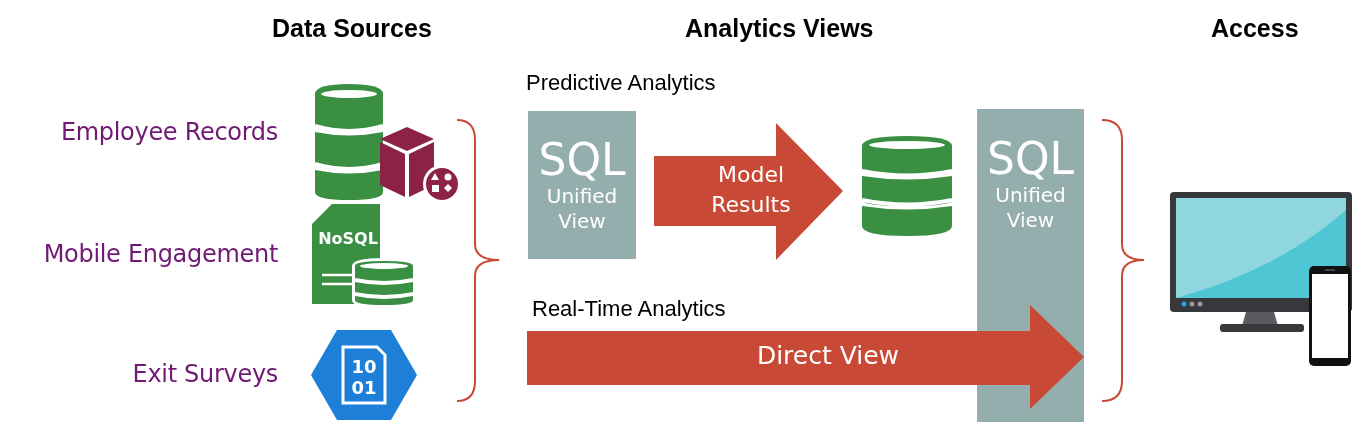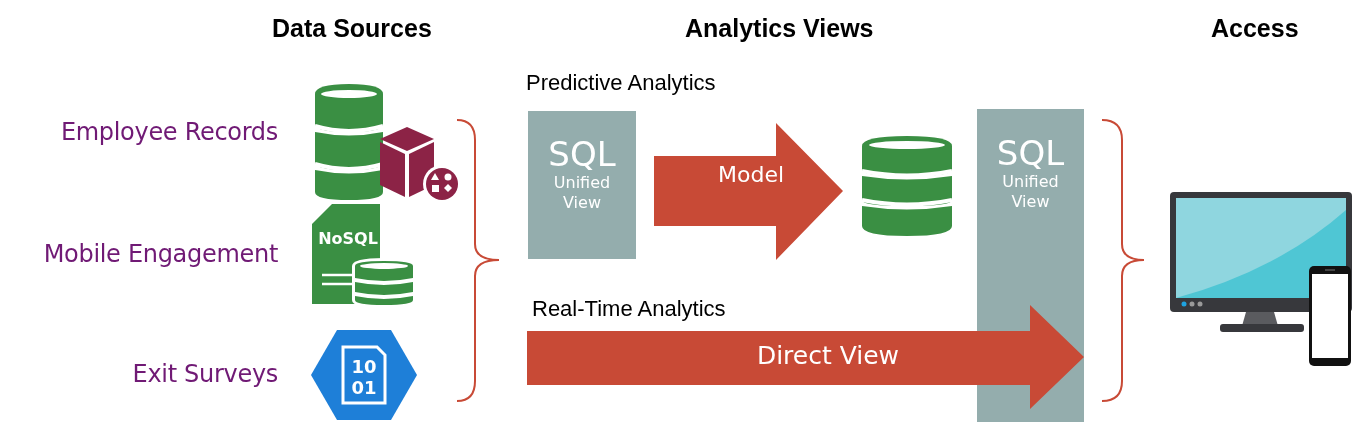--- a/index.html
+++ b/index.html
@@ -2,22 +2,22 @@
 <html><head>
 <meta charset="utf-8">
 <style>
   html, body { margin: 0; padding: 0; background: #ffffff; }
   body { width: 1356px; height: 422px; position: relative; overflow: hidden; }
   .abs { position: absolute; }
   .heading { font-family: "Liberation Sans", sans-serif; font-weight: bold; font-size: 25px; color: #000; white-space: nowrap; }
   .subhead { font-family: "Liberation Sans", sans-serif; font-size: 22px; color: #000; white-space: nowrap; }
   .srclabel { font-family: "DejaVu Sans", sans-serif; font-size: 24px; color: #701a75; white-space: nowrap; text-align: right; width: 278px; left: 0; letter-spacing: -0.3px; }
   .sqlbox { background: #94adad; color: #fff; font-family: "DejaVu Sans", sans-serif; text-align: center; }
-  .sqlbox .big { font-size: 34px; display: block; line-height: 1.1; }
-  .sqlbox .small { font-size: 16px; display: block; line-height: 1.25; }
+  .sqlbox .big { font-size: 44px; display: block; line-height: 1.1; }
+  .sqlbox .small { font-size: 20px; display: block; line-height: 1.25; }
   .arrowtext { font-family: "DejaVu Sans", sans-serif; color: #fff; text-align: center; margin-left: 36px; }
   svg { position: absolute; overflow: visible; }
 </style>
 </head>
 <body>
 
 <div class="abs heading" style="left:272px; top:14px;">Data Sources</div>
 <div class="abs heading" style="left:685px; top:14px;">Analytics Views</div>
 <div class="abs heading" style="left:1211px; top:14px;text-align:right;">Access</div>
 
@@ -78,20 +78,21 @@
   <span class="big">SQL</span>
   <span class="small">Unified</span>
   <span class="small">View</span>
 </div>
 
 <svg style="left:654px; top:123px;" width="190" height="137" viewBox="0 0 190 137">
   <path d="M0 33 L122 33 L122 0 L189 68 L122 137 L122 103 L0 103 Z" fill="#c84a36"></path>
 </svg>
 <div class="abs arrowtext" style="left:654px; top:160px; width:122px; font-size:22px; line-height:30px;">
   <div>Model</div>
+  <div>Results</div>
 </div>
 
 <svg style="left:860px; top:136px;" width="94" height="100" viewBox="0 0 94 100">
   <g fill="#3a8f43">
     <path d="M2 10 Q2 0 47 0 Q92 0 92 10 L92 34 Q92 40 47 40 Q2 40 2 34 Z"></path>
     <path d="M2 40 Q47 47 92 40 L92 64 Q92 70 47 70 Q2 70 2 64 Z"></path>
     <path d="M2 70 Q47 77 92 70 L92 90 Q92 100 47 100 Q2 100 2 90 Z"></path>
   </g>
   <ellipse cx="47" cy="9" rx="38" ry="4" fill="#fff"></ellipse>
   <path d="M2 35 Q47 44 92 35" stroke="#fff" stroke-width="4" fill="none"></path>

